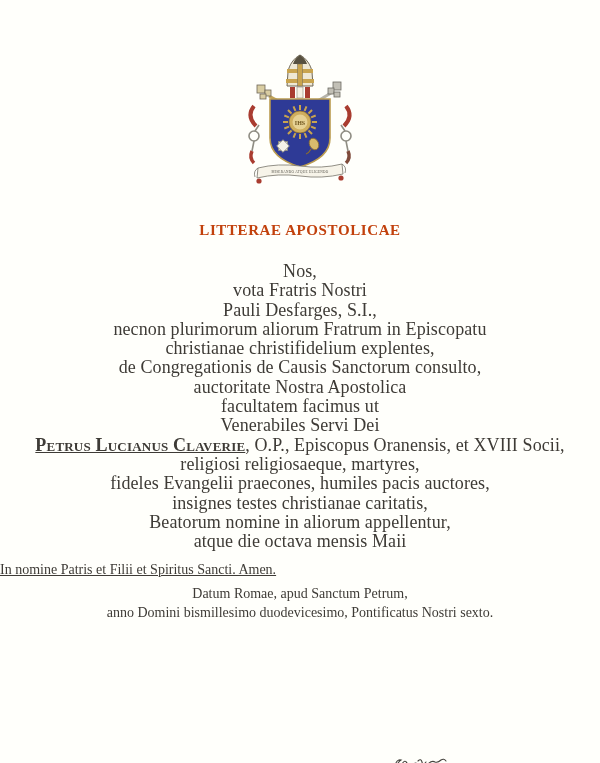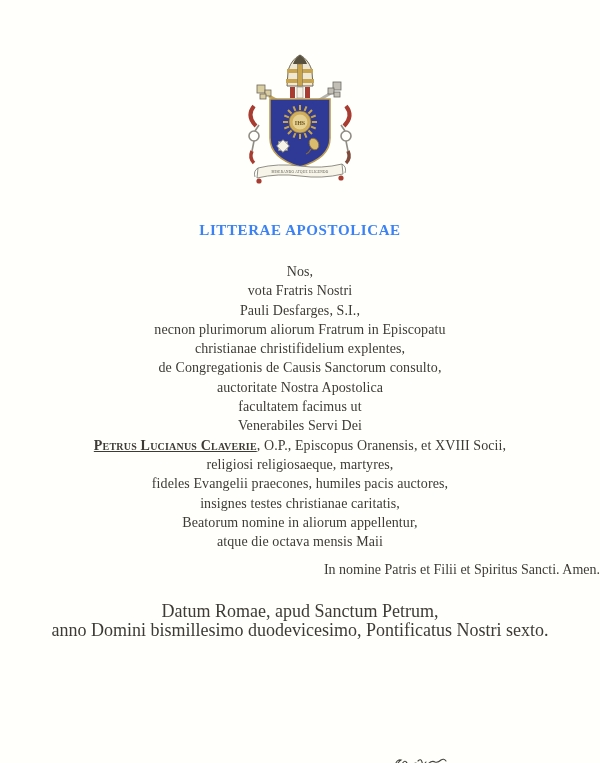--- a/index.html
+++ b/index.html
@@ -11,46 +11,47 @@
     overflow:hidden;
   }
   .page{position:relative;width:600px;height:763px;}
   .arms{display:block;margin:52px auto 0 auto;}
   .title{
     text-align:center;
     margin-top:22px;
     font-weight:bold;
     font-size:15px;
     letter-spacing:0.6px;
-    color:#3b82f6;
+    color:#c2410c;
   }
   .body-block{
     text-align:center;
     margin-top:23px;
-    font-size:14px;
+    font-size:18px;
     line-height:19.3px;
     letter-spacing:0.1px;
   }
   .line{white-space:nowrap;}
   .smallcaps{
     font-variant:small-caps;
     font-weight:bold;
     letter-spacing:0.2px;
     text-decoration:underline;
   }
   .invocation{
-    text-align:right;
+    text-align:left;
     margin-top:9px;
     font-size:14px;
     line-height:19.3px;
+    text-decoration:underline;
   }
   .datum-block{
     text-align:center;
-    margin-top:22px;
-    font-size:18px;
+    margin-top:4px;
+    font-size:14px;
     line-height:19.3px;
   }
   .signature{
     position:absolute;
     left:392px;
     top:701px;
   }
 </style>
 </head>
 <body>

